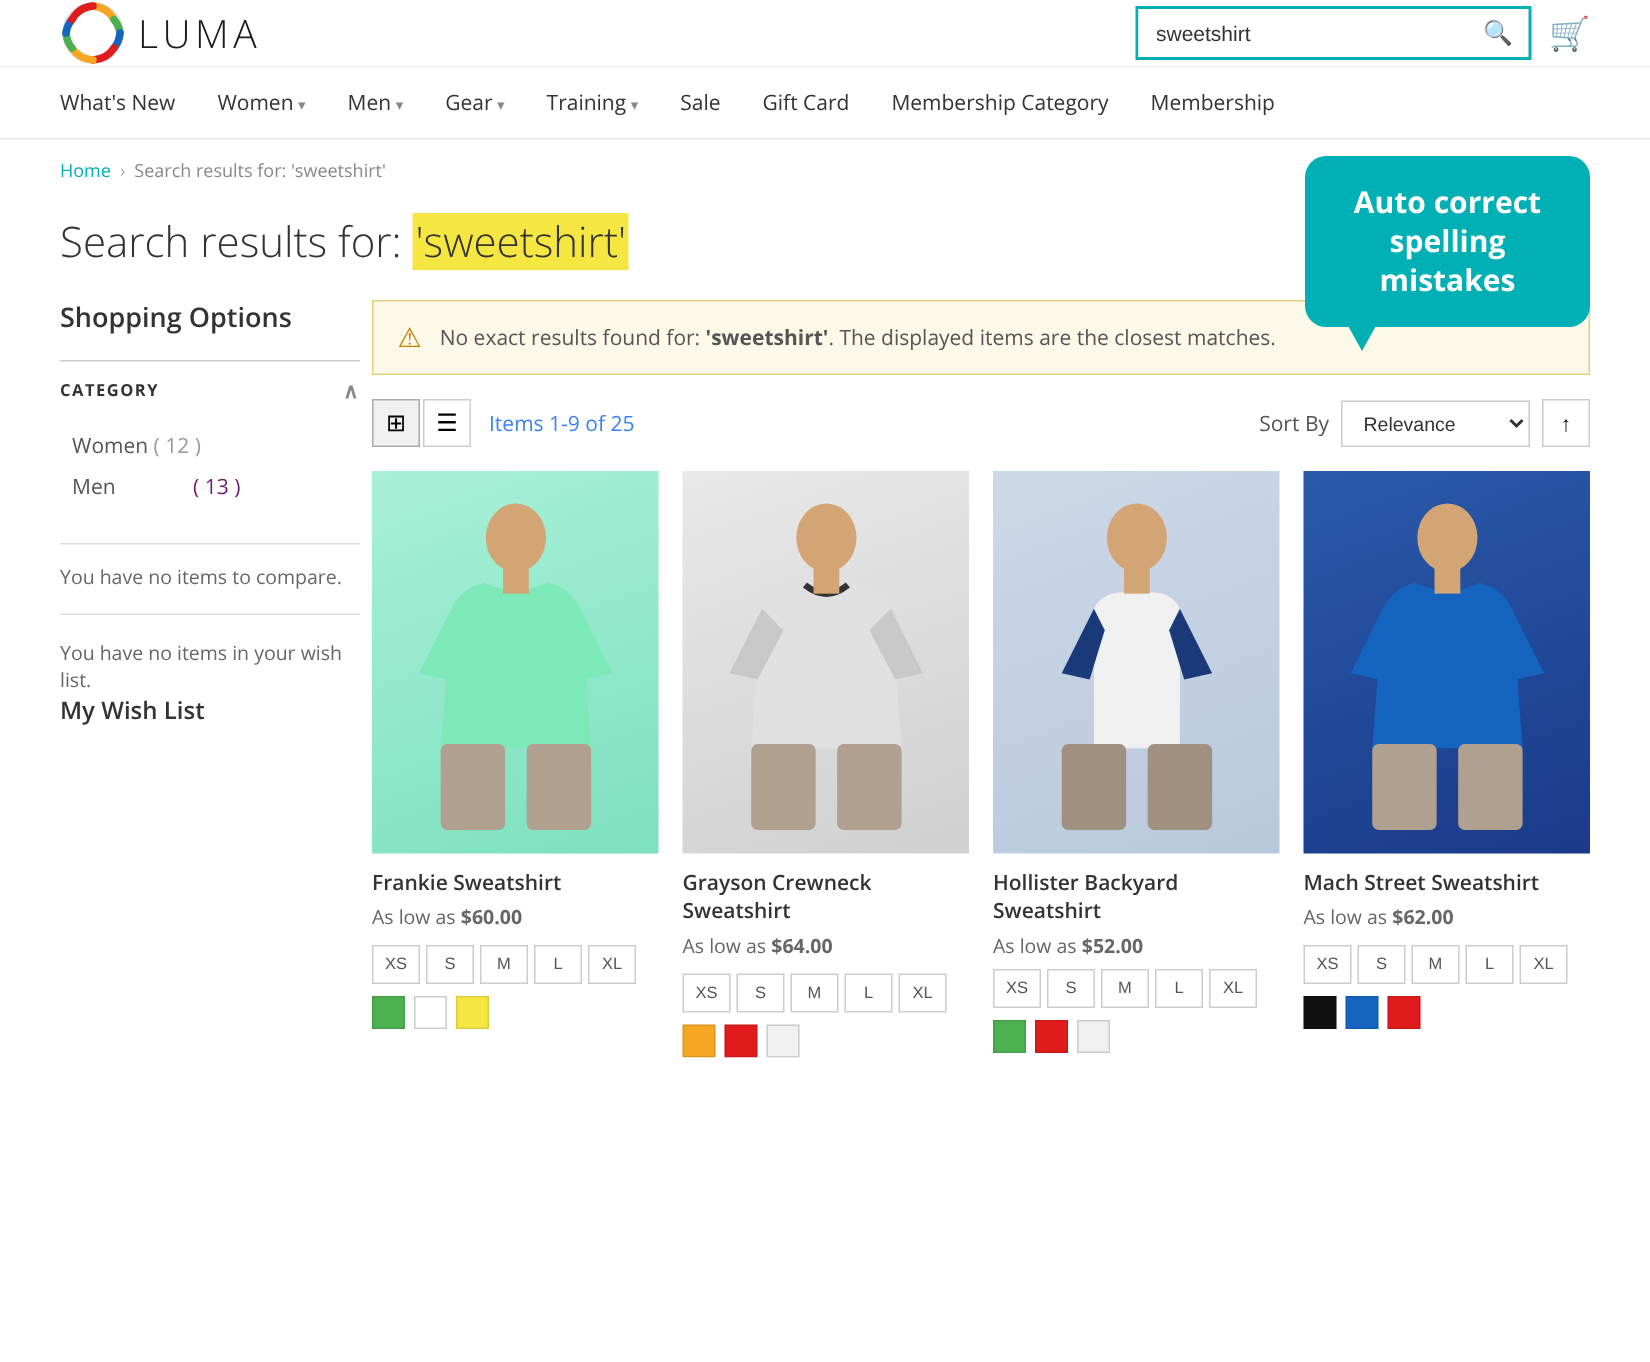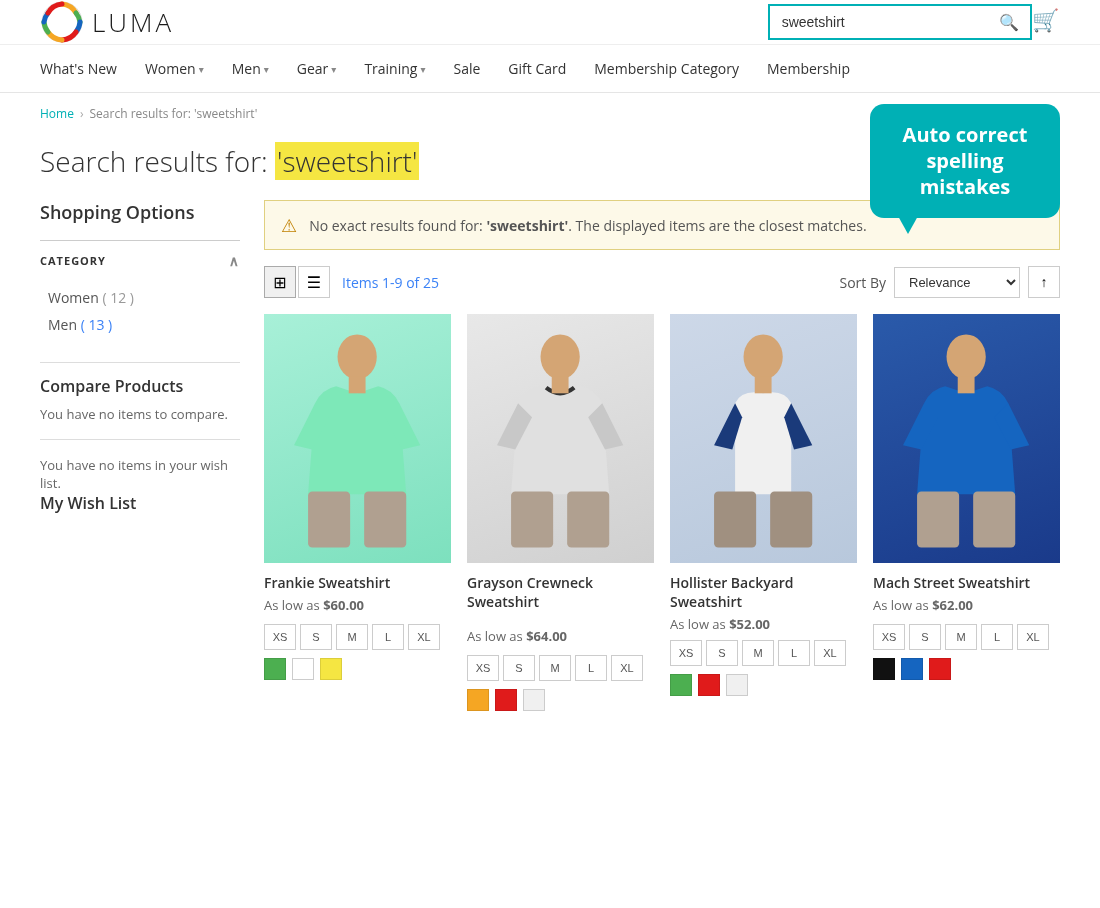--- a/index.html
+++ b/index.html
@@ -20,21 +20,21 @@
       <path d="M36,13 A18,18 0 0,1 40,22" stroke="#4caf50" stroke-width="5" fill="none" stroke-linecap="round"></path>
       <path d="M40,22 A18,18 0 0,1 36,32" stroke="#1565c0" stroke-width="5" fill="none" stroke-linecap="round"></path>
       <path d="M36,32 A18,18 0 0,1 22,40" stroke="#e01b1b" stroke-width="5" fill="none" stroke-linecap="round"></path>
       <path d="M22,40 A18,18 0 0,1 8,32" stroke="#f5a623" stroke-width="5" fill="none" stroke-linecap="round"></path>
       <path d="M8,32 A18,18 0 0,1 4,22" stroke="#4caf50" stroke-width="5" fill="none" stroke-linecap="round"></path>
       <path d="M4,22 A18,18 0 0,1 8,13" stroke="#1565c0" stroke-width="5" fill="none" stroke-linecap="round"></path>
       <path d="M8,13 A18,18 0 0,1 22,4" stroke="#e01b1b" stroke-width="5" fill="none" stroke-linecap="round"></path>
     </svg>
     <span style="font-size:26px;font-weight:300;letter-spacing:3px;color:#1a1a1a;">LUMA</span>
   </div>
-  <div style="display:flex;align-items:flex-start;gap:1px;">
+  <div style="display:flex;align-items:center;gap:12px;">
     <div style="display:flex;align-items:center;border:2px solid #00b0b5;">
       <input type="text" value="sweetshirt" style="border: none; outline: none; padding: 8px 12px; font-size: 14px; width: 220px; color: rgb(51, 51, 51);">
       <button style="background:none;border:none;cursor:pointer;padding:6px 10px;color:#888;font-size:16px;">🔍</button>
     </div>
     <span style="font-size:22px;color:#555;cursor:pointer;">🛒</span>
   </div>
 </div>
 
 <nav style="background:#fff;padding:0 40px;border-bottom:1px solid #e5e5e5;display:flex;align-items:center;gap:28px;height:48px;">
   <a href="#" style="font-size:14px;color:#333;text-decoration:none;font-weight:500;white-space:nowrap;">What's New</a>
@@ -70,42 +70,41 @@
   <h1 style="font-size:28px;font-weight:300;color:#333;">
     <span>Search results for: </span><span style="background:#f5e642;padding:0 2px;">'sweetshirt'</span>
   </h1>
 
   <div style="position:absolute;right:40px;top:-30px;background:#00b0b5;color:#fff;padding:18px 22px;border-radius:14px;font-size:20px;font-weight:700;text-align:center;line-height:1.3;width:190px;">
     <span>Auto correct spelling mistakes</span>
     <div style="position:absolute;bottom:-16px;left:28px;width:0;height:0;border-left:10px solid transparent;border-right:10px solid transparent;border-top:18px solid #00b0b5;"></div>
   </div>
 </div>
 
-<div style="display:flex;padding:0 40px;gap:24px;">
+<div style="display:flex;padding:0 40px;gap:8px;">
 
   <div style="width:200px;flex-shrink:0;">
     <div style="font-size:18px;font-weight:600;color:#333;margin-bottom:16px;">Shopping Options</div>
 
     <div style="display:flex;justify-content:space-between;align-items:center;font-size:11px;font-weight:700;color:#333;letter-spacing:1px;text-transform:uppercase;padding:10px 0;border-top:1px solid #ccc;cursor:pointer;">
       <span>CATEGORY</span>
       <span style="font-size:14px;color:#888;">∧</span>
     </div>
 
     <ul style="list-style:none;padding:4px 0 12px;">
       <li style="padding:4px 0 4px 8px;font-size:14px;color:#555;cursor:pointer;">
         <a href="#" style="color:#555;text-decoration:none;">Women <span style="color:#999;">( 12 )</span></a>
       </li>
       <li style="padding:4px 0 4px 8px;font-size:14px;color:#555;cursor:pointer;">
-        <a href="#" style="color:#555;text-decoration:none;">Men <span style="color:#3b82f6;">( 13 )</span></a>
+        <a href="#" style="color:#555;text-decoration:none;">Men <span style="color:#701a75;margin-left:48px;">( 13 )</span></a>
       </li>
     </ul>
 
     <hr style="border:none;border-top:1px solid #ddd;margin:12px 0;">
 
-    <div style="font-size:16px;font-weight:600;margin-bottom:8px;">Compare Products</div>
     <div style="font-size:13px;color:#666;">You have no items to compare.</div>
 
     <hr style="border:none;border-top:1px solid #ddd;margin:16px 0;">
 
     <div style="font-size:13px;color:#666;">You have no items in your wish list.</div>
     <div style="font-size:16px;font-weight:600;margin-bottom:8px;">My Wish List</div>
   </div>
 
   <div style="flex:1;">
 
@@ -177,21 +176,21 @@
             <path d="M30,55 Q35,45 45,43 L60,48 L75,43 Q85,45 90,55 L95,120 L25,120 Z" fill="#e0e0e0"></path>
             <path d="M30,55 L15,85 L28,88 L40,65 Z" fill="#c8c8c8"></path>
             <path d="M90,55 L105,85 L92,88 L80,65 Z" fill="#c8c8c8"></path>
 
             <path d="M50,44 Q60,52 70,44" stroke="#333" stroke-width="3" fill="none"></path>
             <rect x="25" y="118" width="30" height="40" rx="3" fill="#b0a090"></rect>
             <rect x="65" y="118" width="30" height="40" rx="3" fill="#b0a090"></rect>
             <rect x="54" y="36" width="12" height="12" fill="#d4a574"></rect>
           </svg>
         </div>
-        <div style="font-size:14px;font-weight:600;color:#333;margin-bottom:16px;cursor:pointer;">Grayson Crewneck Sweatshirt</div>
+        <div style="font-size:14px;font-weight:600;color:#333;margin-bottom:4px;cursor:pointer;">Grayson Crewneck Sweatshirt</div>
         <div style="font-size:13px;color:#666;margin-bottom:10px;">As low as <strong>$64.00</strong></div>
         <div style="display:flex;flex-wrap:wrap;gap:4px;margin-bottom:8px;">
           <button style="min-width:32px;height:26px;border:1px solid #ccc;background:#fff;font-size:11px;color:#555;cursor:pointer;">XS</button>
           <button style="min-width:32px;height:26px;border:1px solid #ccc;background:#fff;font-size:11px;color:#555;cursor:pointer;">S</button>
           <button style="min-width:32px;height:26px;border:1px solid #ccc;background:#fff;font-size:11px;color:#555;cursor:pointer;">M</button>
           <button style="min-width:32px;height:26px;border:1px solid #ccc;background:#fff;font-size:11px;color:#555;cursor:pointer;">L</button>
           <button style="min-width:32px;height:26px;border:1px solid #ccc;background:#fff;font-size:11px;color:#555;cursor:pointer;">XL</button>
         </div>
         <div style="display:flex;gap:6px;">
           <span style="width:22px;height:22px;background:#f5a623;cursor:pointer;border:1px solid rgba(0,0,0,0.1);"></span>

